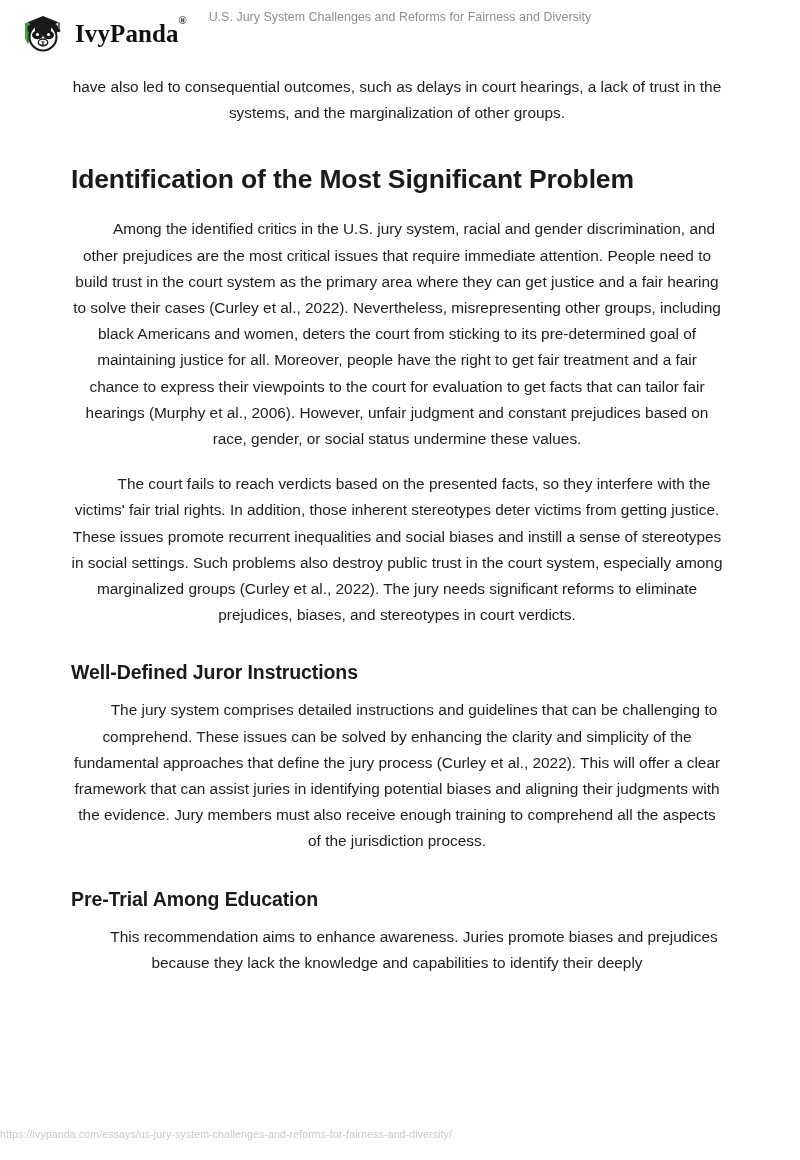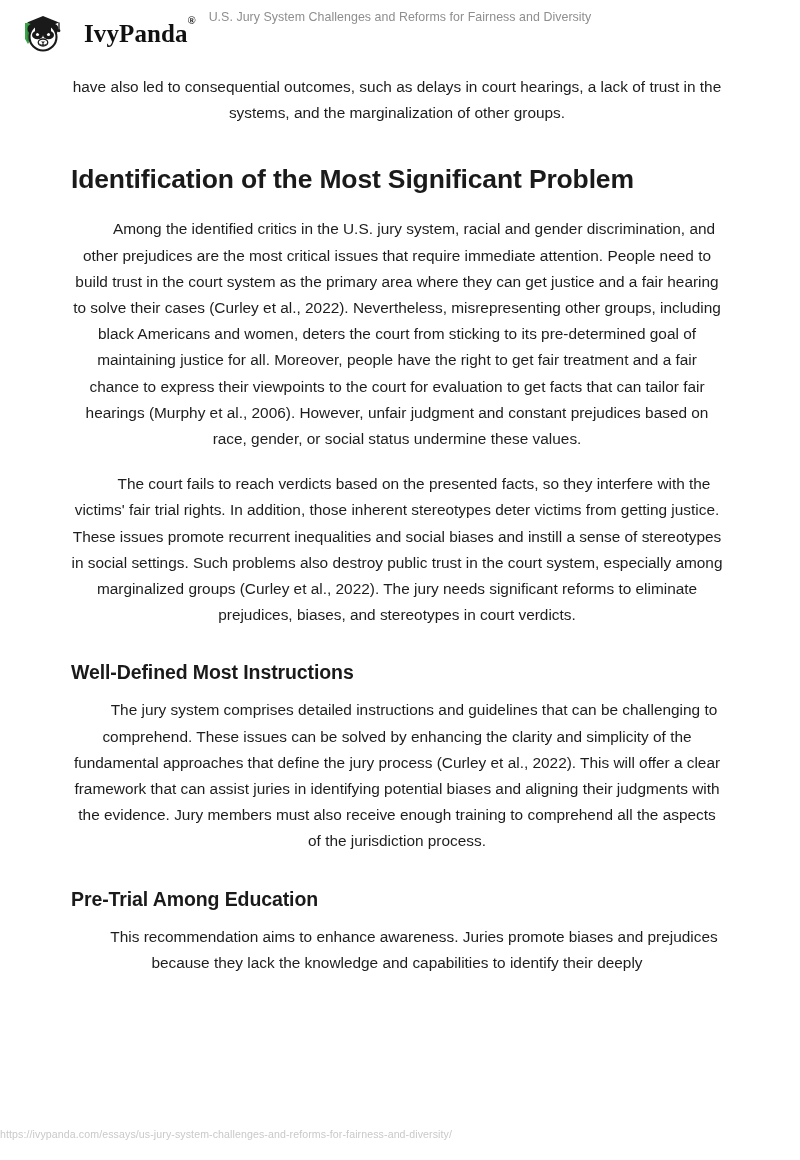--- a/index.html
+++ b/index.html
@@ -30,21 +30,21 @@
     height: 62px;
     display: flex;
     align-items: flex-start;
   }
   .brand {
     position: absolute;
     left: 18px;
     top: 10px;
     display: flex;
     align-items: center;
-    gap: 16px;
+    gap: 7px;
     text-decoration: none;
   }
   .brand-mark {
     width: 50px;
     height: 44px;
     display: block;
     flex: 0 0 auto;
   }
   .brand-word {
     font-family: "Liberation Serif", serif;
@@ -180,21 +180,21 @@
 
     <p>have also led to consequential outcomes, such as delays in court hearings, a lack of trust in the systems, and the marginalization of other groups.</p>
 
     <h2 class="sec">Identification of the Most Significant Problem</h2>
 
     <p class="indent">Among the identified critics in the U.S. jury system, racial and gender discrimination, and other prejudices are the most critical issues that require immediate attention. People need to build trust in the court system as the primary area where they can get justice and a fair hearing to solve their cases (Curley et al., 2022). Nevertheless, misrepresenting other groups, including black Americans and women, deters the court from sticking to its pre-determined goal of maintaining justice for all. Moreover, people have the right to get fair treatment and a fair chance to express their viewpoints to the court for evaluation to get facts that can tailor fair hearings (Murphy et al., 2006). However, unfair judgment and constant prejudices based on race, gender, or social status undermine these values.</p>
 
     <p class="indent">The court fails to reach verdicts based on the presented facts, so they interfere with the victims' fair trial rights. In addition, those inherent stereotypes deter victims from getting justice. These issues promote recurrent inequalities and social biases and instill a sense of stereotypes in social settings. Such problems also destroy public trust in the court system, especially among marginalized groups (Curley et al., 2022). The jury needs significant reforms to eliminate prejudices, biases, and stereotypes in court verdicts.</p>
 
 
-    <h3 class="sub">Well-Defined Most Instructions</h3>
+    <h3 class="sub">Well-Defined Juror Instructions</h3>
 
     <p class="indent">The jury system comprises detailed instructions and guidelines that can be challenging to comprehend. These issues can be solved by enhancing the clarity and simplicity of the fundamental approaches that define the jury process (Curley et al., 2022). This will offer a clear framework that can assist juries in identifying potential biases and aligning their judgments with the evidence. Jury members must also receive enough training to comprehend all the aspects of the jurisdiction process.</p>
 
     <h3 class="sub">Pre-Trial Among Education</h3>
 
     <p class="indent">This recommendation aims to enhance awareness. Juries promote biases and prejudices because they lack the knowledge and capabilities to identify their deeply</p>
   </div>
 
   <div class="page-footer">
     <a class="footer-url" href="#">https://ivypanda.com/essays/us-jury-system-challenges-and-reforms-for-fairness-and-diversity/</a>

